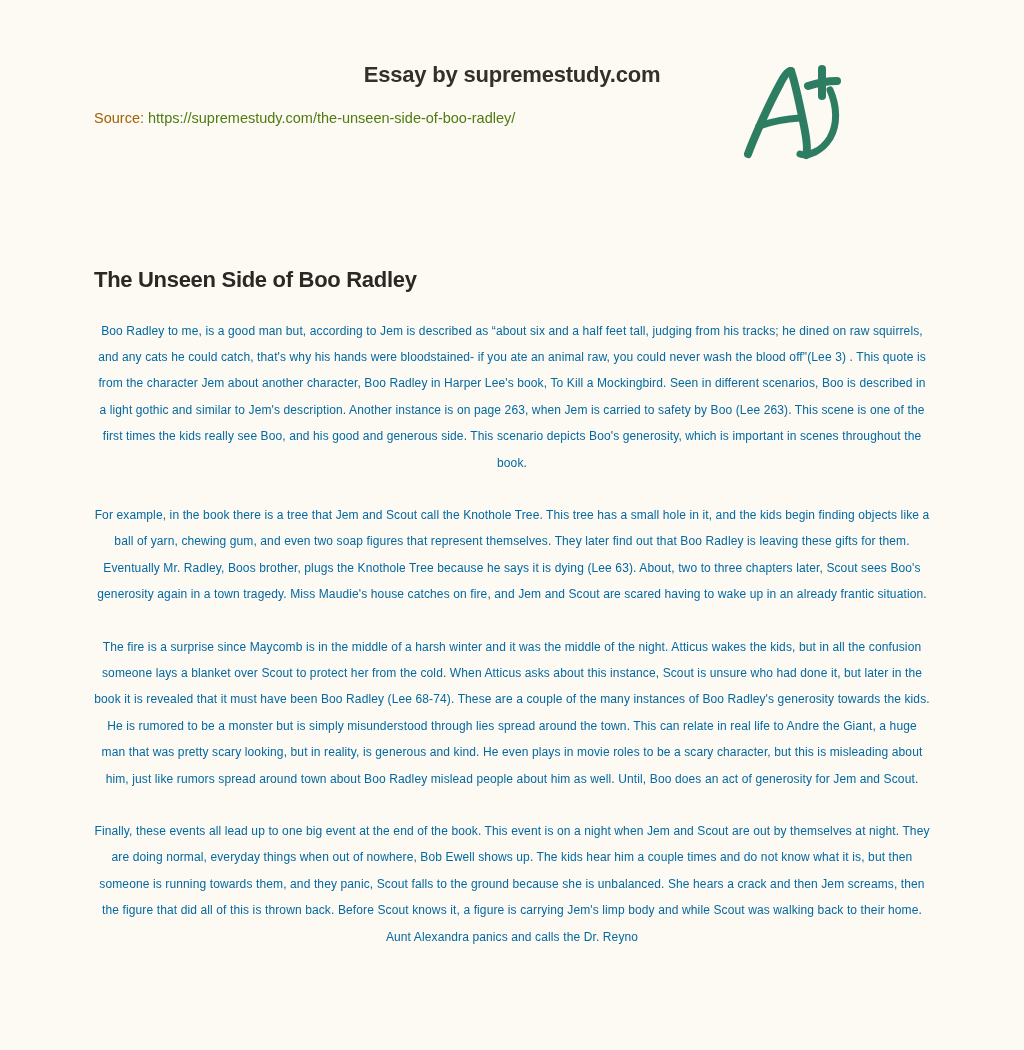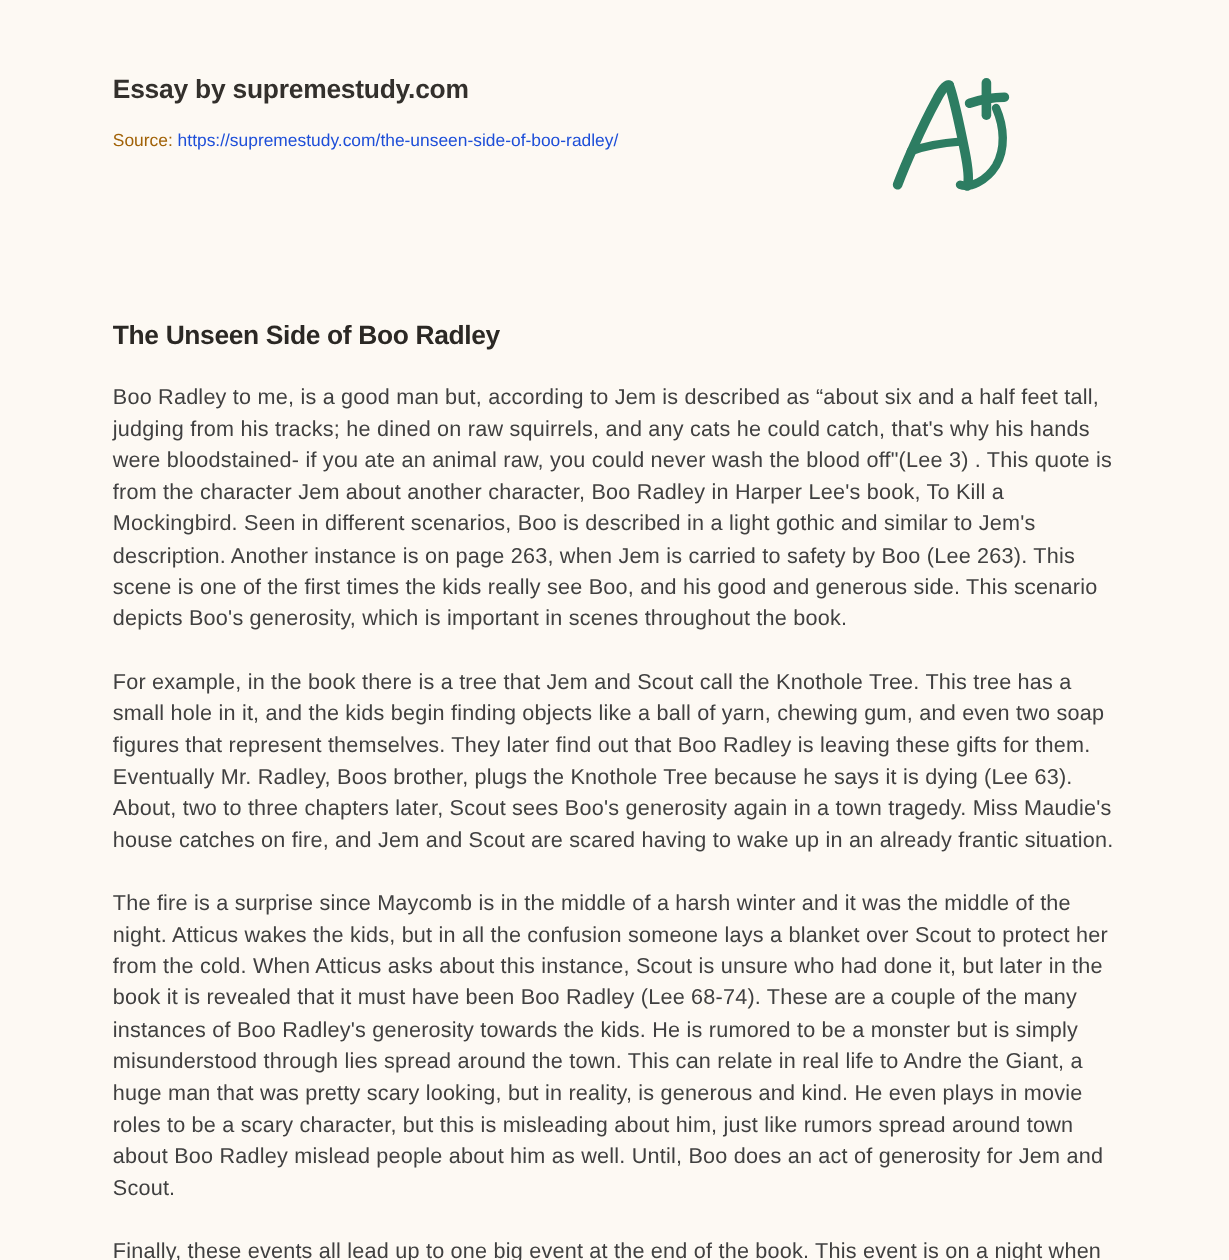--- a/index.html
+++ b/index.html
@@ -31,34 +31,35 @@
     min-height: 118px;
   }
 
   .byline {
     font-size: 22px;
     font-weight: bold;
     letter-spacing: -0.2px;
     color: #33302c;
     line-height: 1.2;
     margin: 0;
+    text-align: center;
   }
 
   .source-line {
     margin-top: 22px;
     font-size: 14.5px;
     line-height: 1.2;
     color: #8f8a84;
     white-space: nowrap;
   }
   .source-label {
     color: #a16207;
   }
   .source-url {
-    color: #1d4ed8;
+    color: #4d7c0f;
     text-decoration: none;
   }
 
   
   .logo {
     position: absolute;
     right: 76px;
     top: 58px;
     width: 120px;
     height: 110px;
@@ -79,24 +80,24 @@
     color: #2b2824;
     line-height: 1.25;
   }
 
   
   .essay-body {
     padding-top: 24px;
   }
   .essay-body p {
     margin: 0 0 26px 0;
-    font-size: 18px;
+    font-size: 12px;
     line-height: 26.4px;
-    color: #404040;
-    text-align: left;
+    color: #0369a1;
+    text-align: center;
     letter-spacing: 0.01em;
   }
 </style>
 </head>
 <body>
 
 <div class="page">
 
   <div class="header">
 

